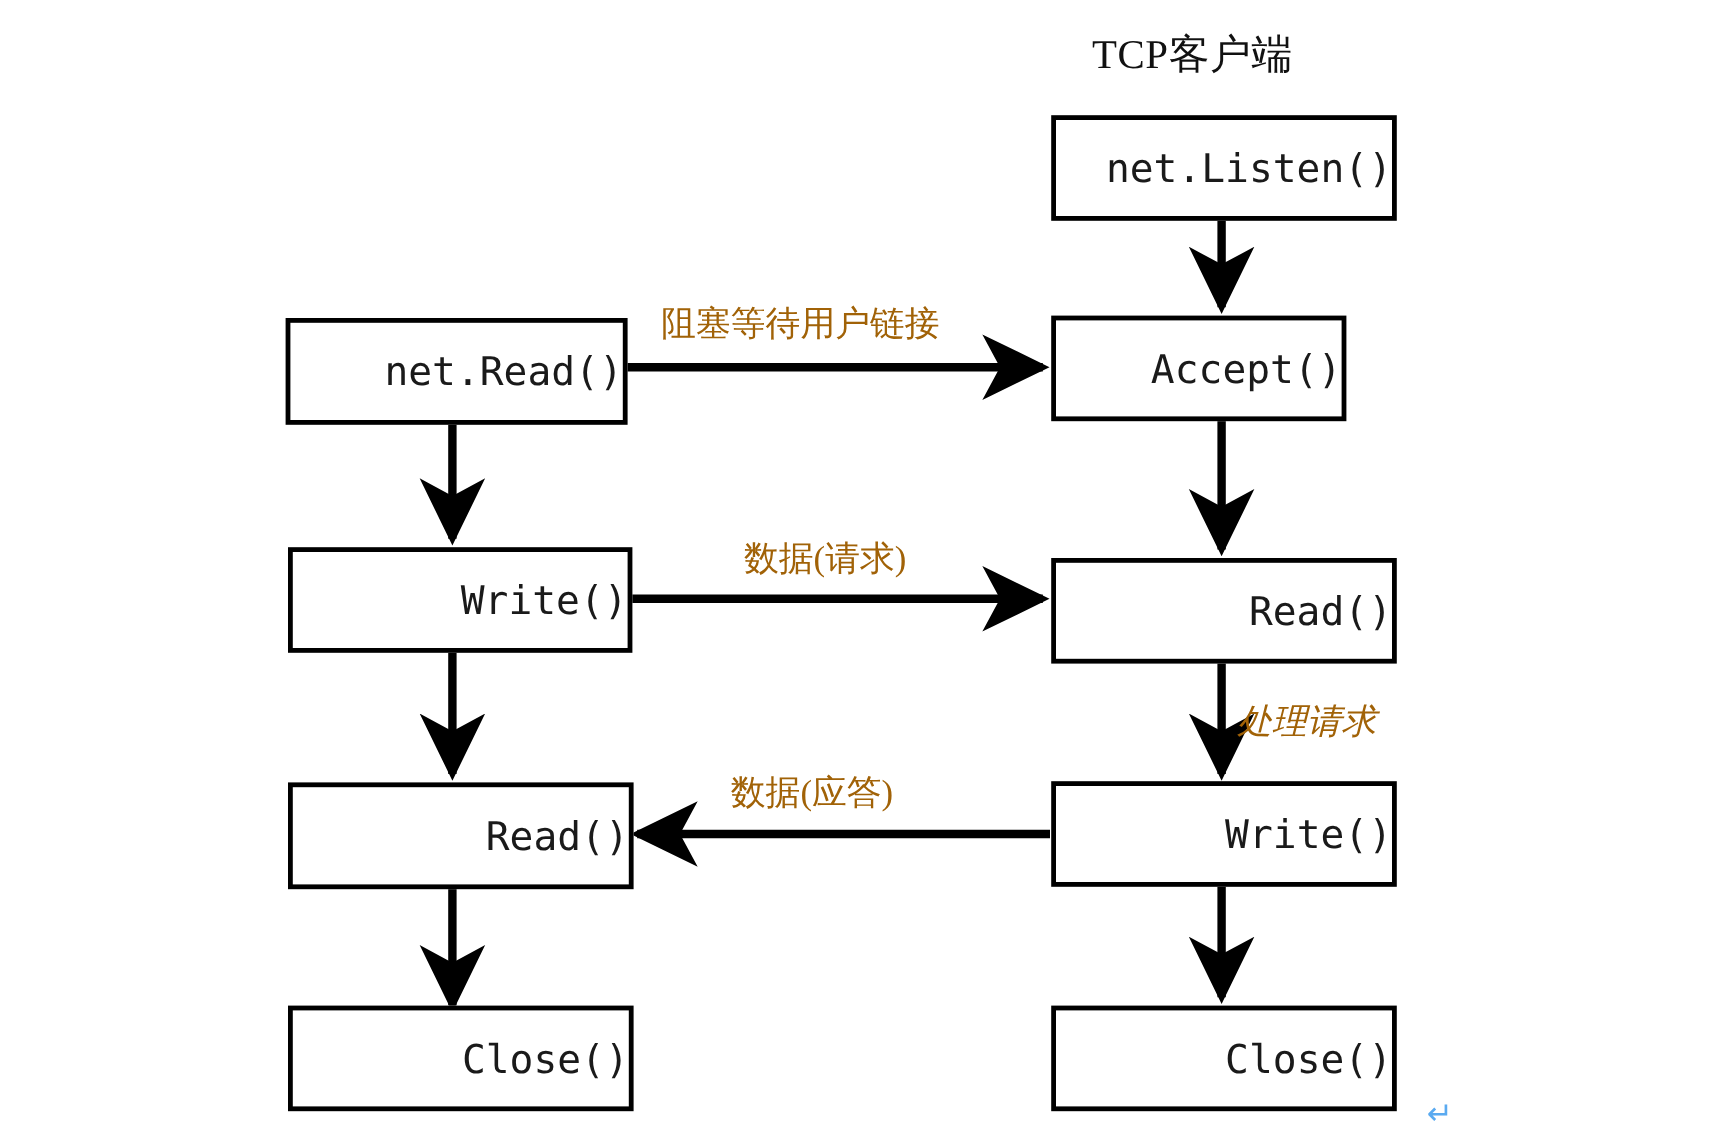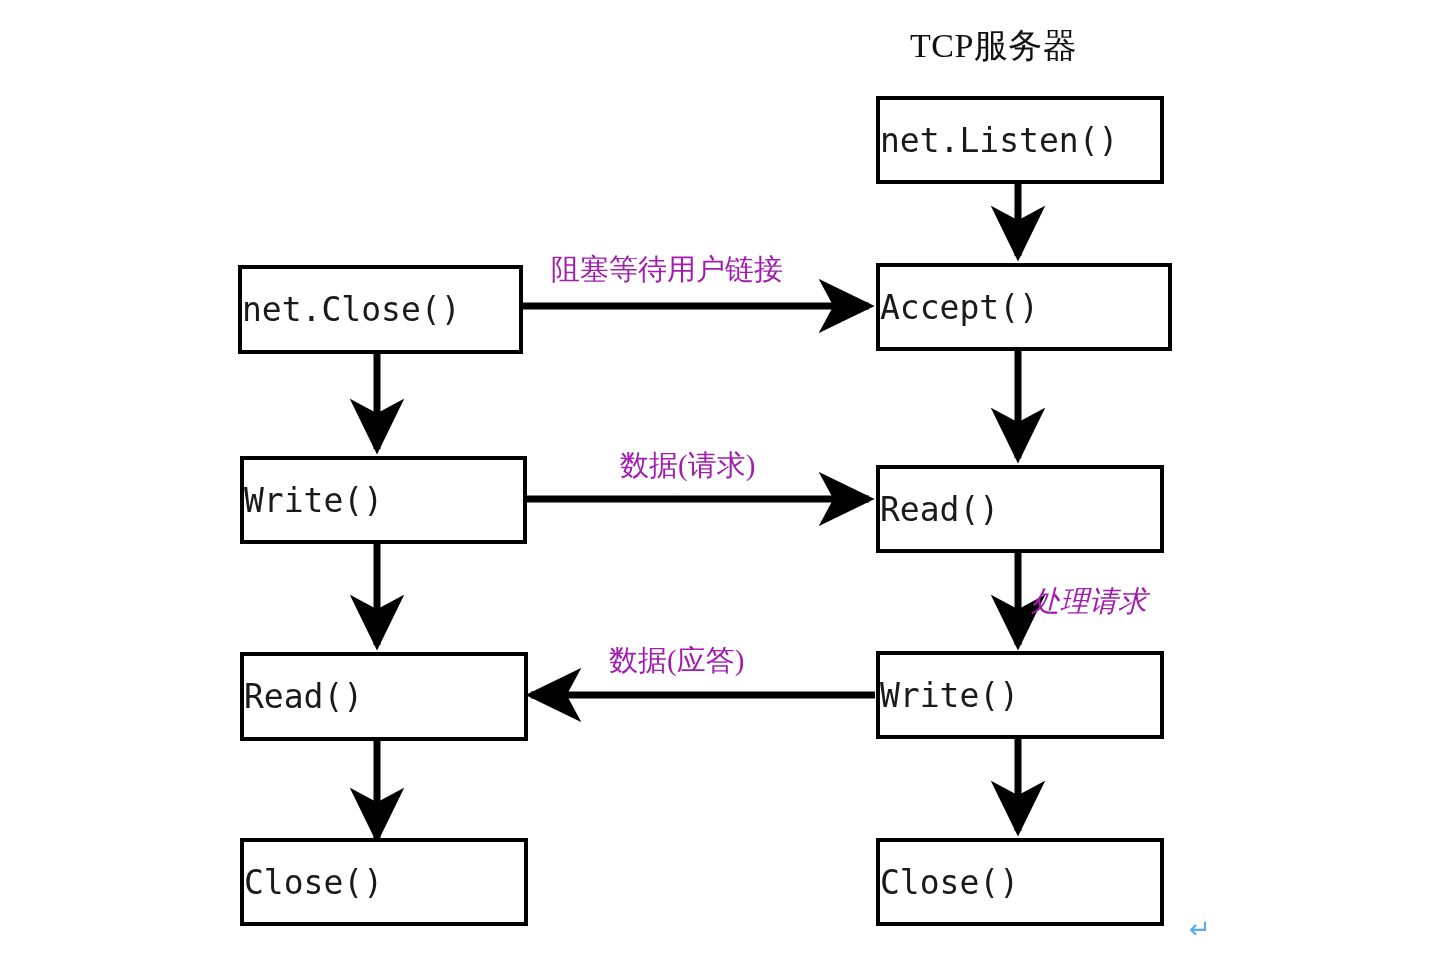--- a/index.html
+++ b/index.html
@@ -26,34 +26,34 @@
     white-space: nowrap;
     letter-spacing: 0.5px;
   }
   .node {
     position: absolute;
     box-sizing: border-box;
     border: 4px solid #000000;
     background: #ffffff;
     display: flex;
     align-items: center;
-    justify-content: flex-start;
+    justify-content: flex-end;
   }
   .node .node-label {
     font-family: "DejaVu Sans Mono", "Liberation Mono", monospace;
     font-size: 33px;
     color: #1a1a1a;
     white-space: nowrap;
     letter-spacing: 0px;
   }
   .edge-label {
     position: absolute;
     font-family: "Liberation Serif", "DejaVu Serif", serif;
     font-size: 29px;
-    color: #a21caf;
+    color: #a16207;
     white-space: nowrap;
   }
   .para-mark {
     position: absolute;
     font-family: "DejaVu Sans", "Liberation Sans", sans-serif;
     font-size: 26px;
     color: #5aaaf0;
     white-space: nowrap;
   }
   svg.arrows {
@@ -105,44 +105,44 @@
     </g>
     <g>
       <line x1="524" y1="499" x2="869" y2="499" stroke="#000000" stroke-width="7" marker-end="url(#ah)"></line>
     </g>
     <g>
       <line x1="875" y1="695" x2="531" y2="695" stroke="#000000" stroke-width="7" marker-end="url(#ah)"></line>
     </g>
   </svg>
 
 
-  <div class="col-title" style="left:910px; top:23px;">TCP服务器</div>
+  <div class="col-title" style="left:910px; top:23px;">TCP客户端</div>
 
   <div class="node" style="left:876px; top:96px; width:288px; height:88px;">
     <span class="node-label">net.Listen()</span>
   </div>
 
-  <div class="node" style="left:876px; top:263px; width:296px; height:88px;">
+  <div class="node" style="left:876px; top:263px; width:246px; height:88px;">
     <span class="node-label">Accept()</span>
   </div>
 
   <div class="node" style="left:876px; top:465px; width:288px; height:88px;">
     <span class="node-label">Read()</span>
   </div>
 
   <div class="node" style="left:876px; top:651px; width:288px; height:88px;">
     <span class="node-label">Write()</span>
   </div>
 
   <div class="node" style="left:876px; top:838px; width:288px; height:88px;">
     <span class="node-label">Close()</span>
   </div>
 
   <div class="node" style="left:238px; top:265px; width:285px; height:89px;">
-    <span class="node-label">net.Close()</span>
+    <span class="node-label">net.Read()</span>
   </div>
 
   <div class="node" style="left:240px; top:456px; width:287px; height:88px;">
     <span class="node-label">Write()</span>
   </div>
 
   <div class="node" style="left:240px; top:652px; width:288px; height:89px;">
     <span class="node-label">Read()</span>
   </div>
 

